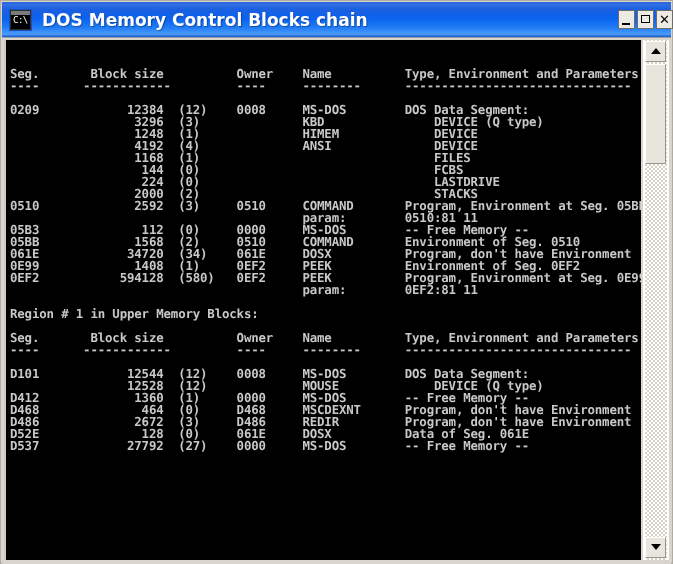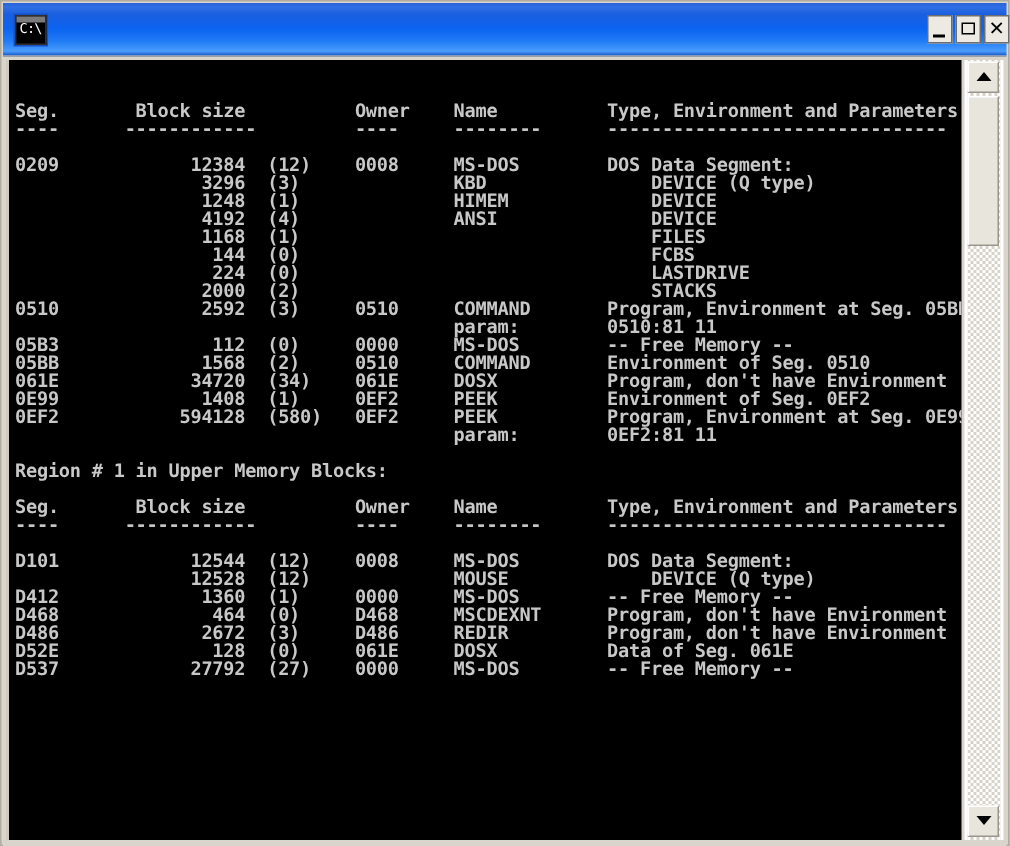--- a/index.html
+++ b/index.html
@@ -203,20 +203,21 @@
 </head>
 <body>
 
 <div id="window">
 
   <div id="titlebar">
     <div id="app-icon">
       <div class="icon-topbar"></div>
       <div class="icon-text">C:\</div>
     </div>
+    <div id="title-text">DOS Memory Control Blocks chain</div>
 
     <div class="winbtn" id="btn-min">
       <span class="glyph"></span>
     </div>
     <div class="winbtn" id="btn-max">
       <span class="glyph"></span>
     </div>
     <div class="winbtn" id="btn-close">✕</div>
   </div>
 

